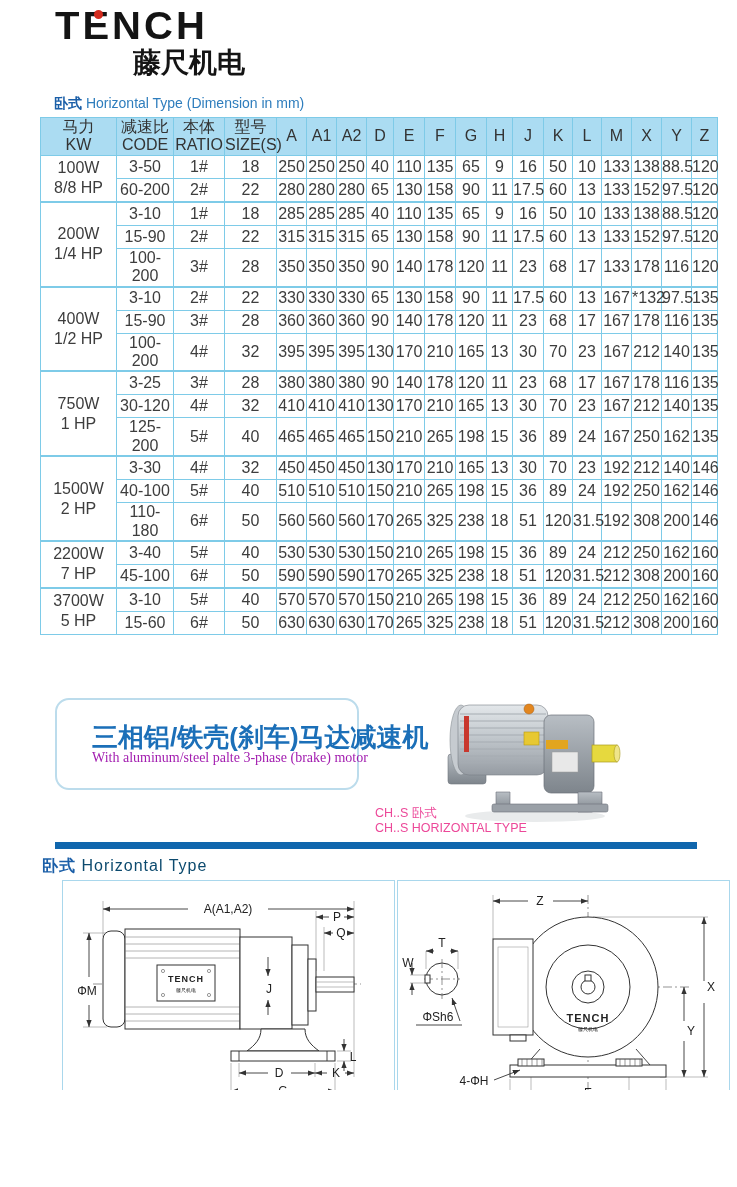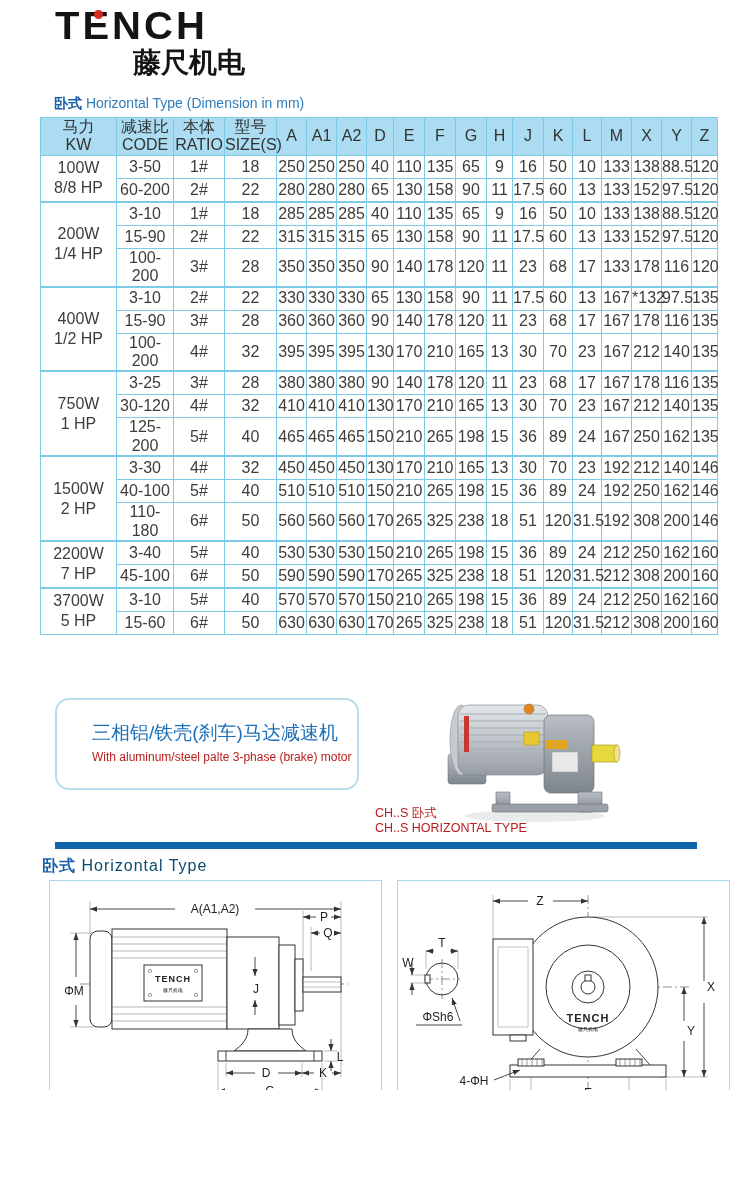--- a/index.html
+++ b/index.html
@@ -23,32 +23,32 @@
             padding:0;background:#fff;height:22px;line-height:1.15;}
   table.dim thead th{background:#abdcf2;font-weight:400;height:34px;color:#333;}
   table.dim tr.group-start td{border-top-width:2px;}
   table.dim td.power{line-height:1.25;}
 
   .footnote{position:absolute;left:41px;top:553px;font-size:11.5px;color:#4a4a4a;}
 
   
   .banner{position:absolute;left:55px;top:698px;width:300px;height:88px;border:2px solid #bcdcec;
           border-radius:14px;background:#fff;}
-  .banner-title{position:absolute;left:35px;top:20px;font-size:19px;font-weight:400;color:#1b6fb8;white-space:nowrap;}
-  .banner-sub{position:absolute;left:35px;top:50px;font-size:12px;color:#b91c1c;white-space:nowrap;}
+  .banner-title{position:absolute;left:35px;top:20px;font-size:26px;font-weight:700;color:#1b6fb8;white-space:nowrap;}
+  .banner-sub{position:absolute;left:35px;top:50px;font-size:14px;color:#a21caf;white-space:nowrap;font-family:Liberation Serif, serif;}
   .motor-photo{position:absolute;left:440px;top:688px;}
-  .caption{position:absolute;left:375px;top:806px;font-size:12.5px;color:#b91c1c;line-height:15px;}
+  .caption{position:absolute;left:375px;top:806px;font-size:12.5px;color:#ec4899;line-height:15px;}
 
   
   .divider{position:absolute;left:55px;top:842px;width:642px;height:7px;background:#1066ad;}
   .section-title{position:absolute;left:42px;top:856px;font-size:16px;letter-spacing:1px;}
   .section-title .cn{font-weight:700;color:#1b5fa8;}
   .section-title .en{color:#0c4a6e;}
   .draw-box{position:absolute;top:880px;width:331px;height:233px;border:1px solid #a9d7ec;background:#fff;}
-  .draw-box.left{left:49px;}
+  .draw-box.left{left:62px;}
   .draw-box.right{left:397px;}
   .draw-box svg{display:block;}
   svg text{font-family:"Liberation Sans","DejaVu Sans",sans-serif;fill:#222;}
   .dl{stroke:#333;stroke-width:.9;fill:none;}
   .thin{stroke:#777;stroke-width:.5;}
   .cl{stroke:#666;stroke-width:.7;stroke-dasharray:9 3 2 3;fill:none;}
   .shape{stroke:#333;stroke-width:1;fill:#fff;}
 </style>
 </head>
 <body>

